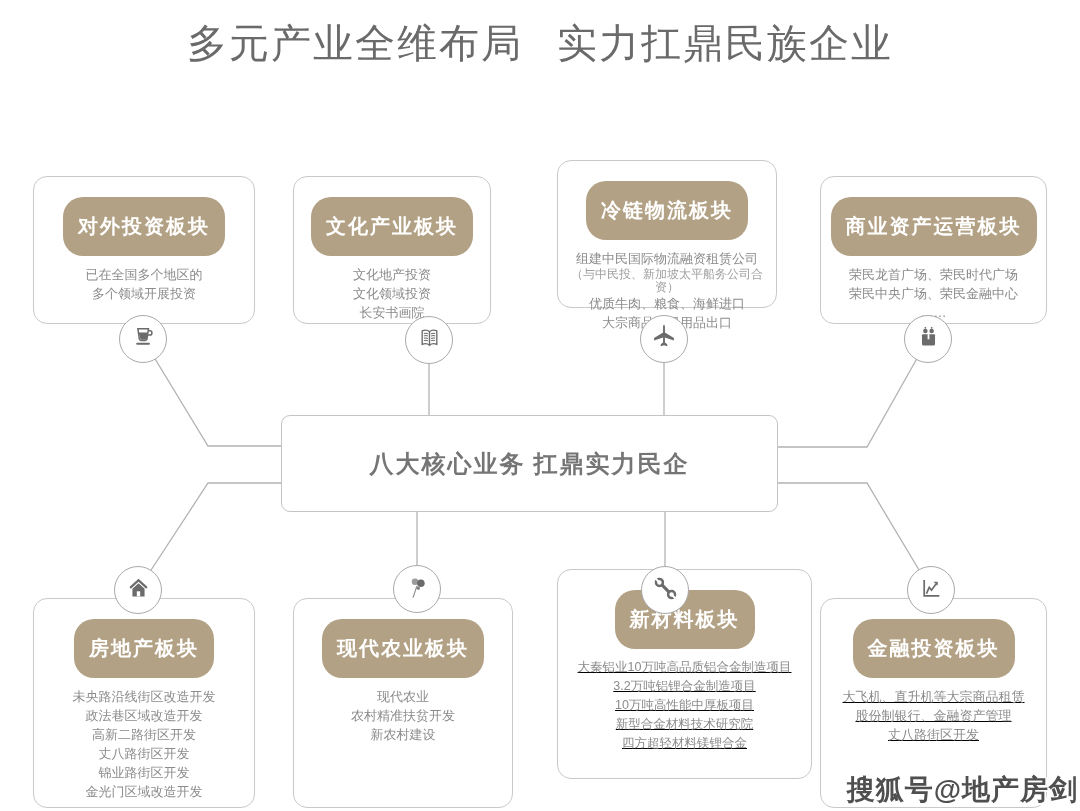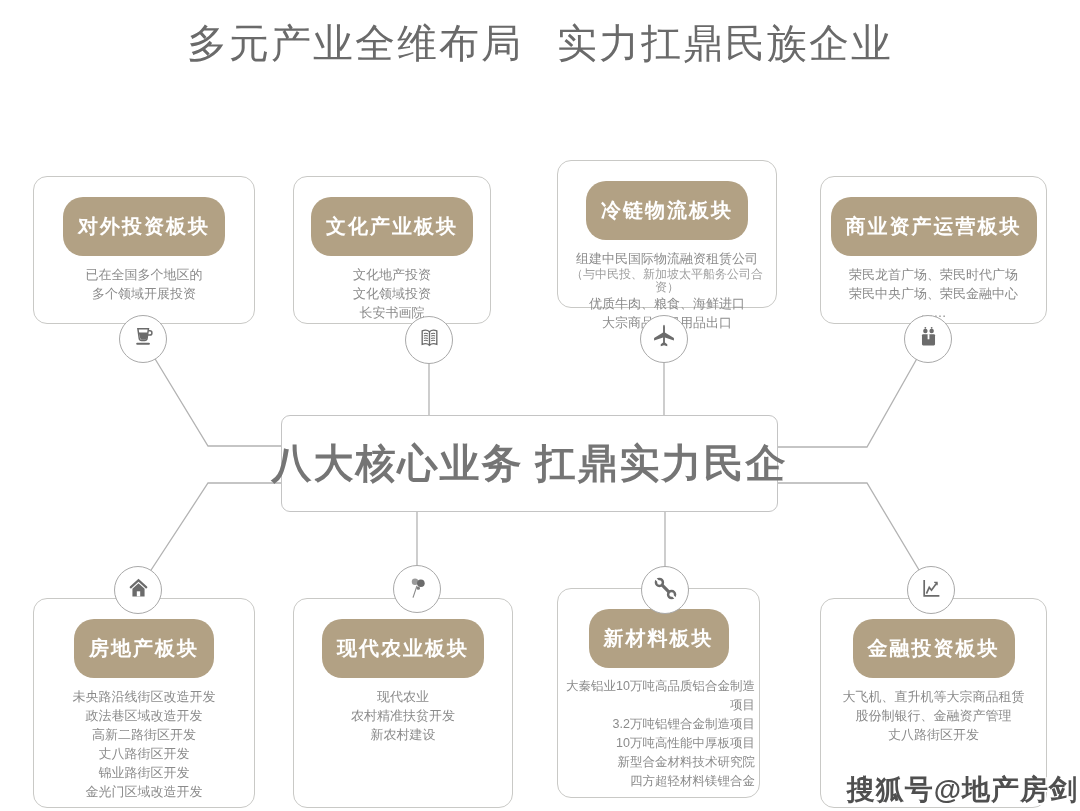--- a/index.html
+++ b/index.html
@@ -16,38 +16,38 @@
   .box{
     position:absolute;background:#fff;border:1px solid #c9c9c6;border-radius:14px;
     text-align:center;z-index:1;box-sizing:border-box;
   }
   .b1{left:33px;top:176px;width:222px;height:148px;}
   .b2{left:293px;top:176px;width:198px;height:148px;}
   .b3{left:557px;top:160px;width:220px;height:148px;}
   .b4{left:820px;top:176px;width:227px;height:148px;}
   .b5{left:33px;top:598px;width:222px;height:210px;}
   .b6{left:293px;top:598px;width:220px;height:210px;}
-  .b7{left:557px;top:588px;width:203px;height:210px;}
-  .b8{left:820px;top:598px;width:227px;height:210px;}
+  .b7{left:557px;top:569px;width:255px;height:210px;text-decoration:underline;}
+  .b8{left:820px;top:598px;width:227px;height:210px;text-decoration:underline;}
   .pill{
     display:inline-block;margin-top:20px;padding:16px 15px;border-radius:20px;
     background:#b2a184;color:#ffffff;font-family:"Liberation Serif","DejaVu Serif",serif;
     font-weight:bold;font-size:20px;letter-spacing:2px;white-space:nowrap;
   }
   .body{margin-top:9px;color:#8b8b8b;font-size:13px;line-height:19px;padding:0 4px;}
-  .b7 .body{font-size:12.5px;text-align:right;}
+  .b7 .body{font-size:12.5px;}
   .body p{margin:0;}
   .body p.small{font-size:12px;line-height:13px;color:#9e9e9e;}
   .center-box{
     position:absolute;left:281px;top:415px;width:497px;height:97px;background:#fff;
     border:1.5px solid #c4c4c4;border-radius:9px;display:flex;align-items:center;justify-content:center;
     z-index:1;box-sizing:border-box;
   }
   .center-box span{
-    font-family:"Liberation Serif","DejaVu Serif",serif;font-size:40px;font-weight:600;
+    font-family:"Liberation Serif","DejaVu Serif",serif;font-size:24px;font-weight:600;
     color:#757575;letter-spacing:2px;white-space:nowrap;
   }
   .badge{
     position:absolute;width:48px;height:48px;border-radius:50%;background:#fff;
     border:1.5px solid #a9a9a9;box-sizing:border-box;display:flex;align-items:center;justify-content:center;
     z-index:2;
   }
   .c1{left:119px;top:315px;} .c2{left:405px;top:316px;} .c3{left:640px;top:315px;} .c4{left:904px;top:315px;}
   .c5{left:114px;top:566px;} .c6{left:393px;top:565px;} .c7{left:641px;top:566px;} .c8{left:907px;top:566px;}
   .watermark{

